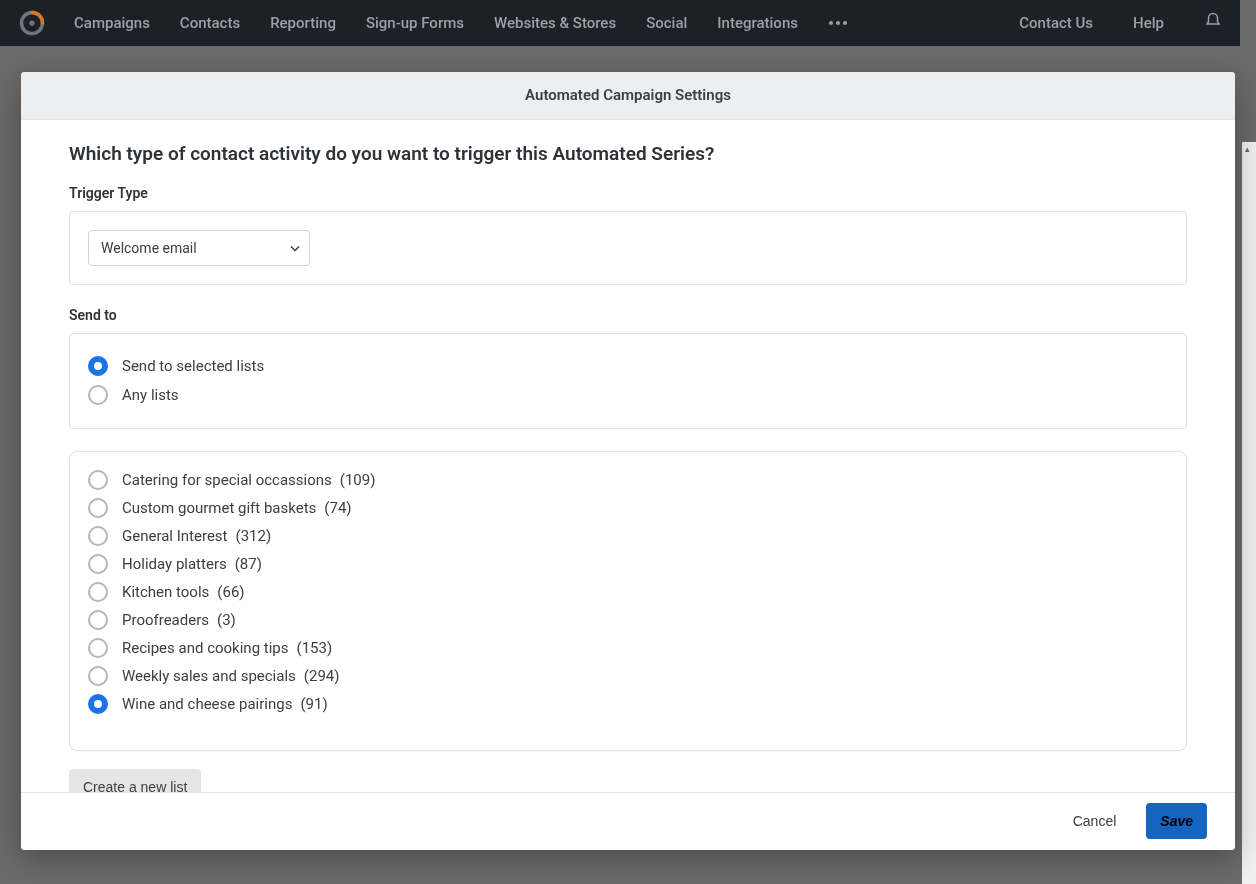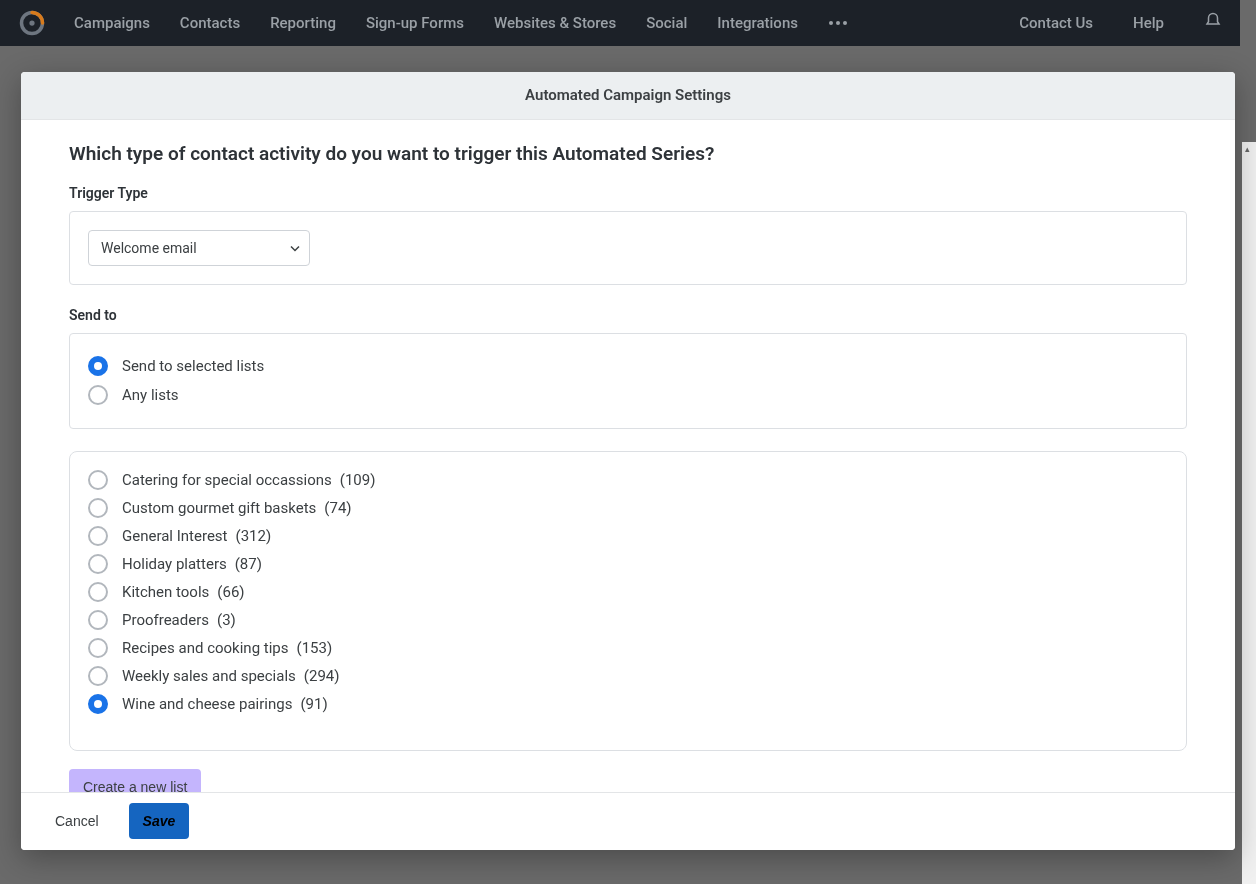--- a/index.html
+++ b/index.html
@@ -171,42 +171,43 @@
     align-items: center;
     justify-content: center;
     height: 36px;
     padding: 0 14px;
     border-radius: 4px;
     font-size: 14px;
     cursor: pointer;
     border: none;
   }
   .btn-light {
-    background: #c4b5fd;
+    background: #e5e5e5;
     color: #3c4043;
   }
   .btn-primary {
     background: #1565c0;
     color: #000000;
     font-weight: 600;
     font-style: italic;
   }
   .btn-text {
     background: transparent;
     color: #3c4043;
     font-weight: 500;
   }
 
   .modal-footer {
     height: 66px;
     border-top: 1px solid #e3e5e7;
     display: flex;
     align-items: center;
+    justify-content: flex-end;
     gap: 16px;
-    padding: 0 20px;
+    padding: 0 28px;
     background:#fff;
   }
 
   
   .page-scroll-hint {
     position: absolute;
     top: 142px; right: 0;
     width: 14px; bottom: 0;
     background: linear-gradient(#f0f0f0,#f0f0f0);
   }

